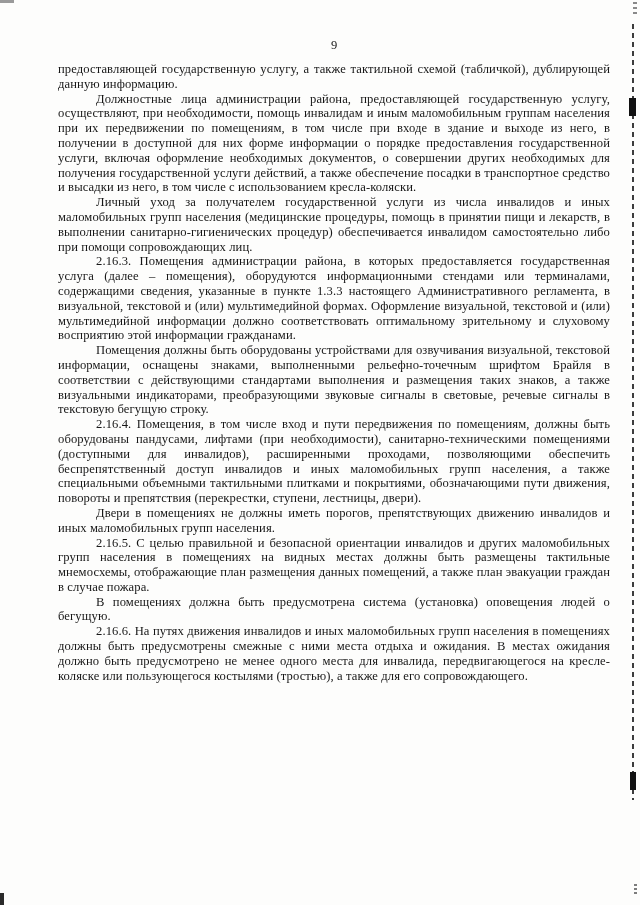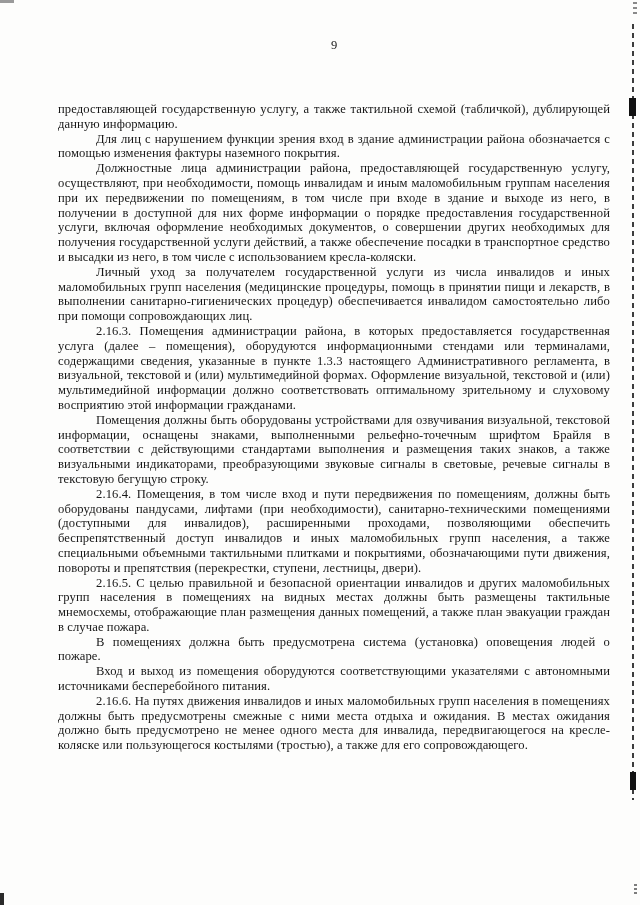--- a/index.html
+++ b/index.html
@@ -36,21 +36,20 @@
     line-height: 14.8px;
     letter-spacing: 0.1px;
   }
   .content p {
     margin: 0;
     padding: 0;
     text-indent: 38px;
   }
   .content p.no-indent {
     text-indent: 0;
-    margin-top: 40px;
   }
   
   .art {
     position: absolute;
   }
   .art-top-left {
     top: 0; left: 0; width: 14px; height: 3px;
     background: #9a9a9a;
   }
   .art-top-right {
@@ -80,29 +79,28 @@
 </style>
 </head>
 <body>
 
 <div class="page">
 
   <div class="page-number">9</div>
 
   <div class="content">
     <p class="no-indent">предоставляющей государственную услугу, а также тактильной схемой (табличкой), дублирующей данную информацию.</p>
-    <p>Для лиц с нарушением функции зрения вход в здание администрации района обозначается с помощью изменения фактуры наземного покрытия.</p>
     <p>Должностные лица администрации района, предоставляющей государственную услугу, осуществляют, при необходимости, помощь инвалидам и иным маломобильным группам населения при их передвижении по помещениям, в том числе при входе в здание и выходе из него, в получении в доступной для них форме информации о порядке предоставления государственной услуги, включая оформление необходимых документов, о совершении других необходимых для получения государственной услуги действий, а также обеспечение посадки в транспортное средство и высадки из него, в том числе с использованием кресла-коляски.</p>
     <p>Личный уход за получателем государственной услуги из числа инвалидов и иных маломобильных групп населения (медицинские процедуры, помощь в принятии пищи и лекарств, в выполнении санитарно-гигиенических процедур) обеспечивается инвалидом самостоятельно либо при помощи сопровождающих лиц.</p>
     <p>2.16.3. Помещения администрации района, в которых предоставляется государственная услуга (далее – помещения), оборудуются информационными стендами или терминалами, содержащими сведения, указанные в пункте 1.3.3 настоящего Административного регламента, в визуальной, текстовой и (или) мультимедийной формах. Оформление визуальной, текстовой и (или) мультимедийной информации должно соответствовать оптимальному зрительному и слуховому восприятию этой информации гражданами.</p>
     <p>Помещения должны быть оборудованы устройствами для озвучивания визуальной, текстовой информации, оснащены знаками, выполненными рельефно-точечным шрифтом Брайля в соответствии с действующими стандартами выполнения и размещения таких знаков, а также визуальными индикаторами, преобразующими звуковые сигналы в световые, речевые сигналы в текстовую бегущую строку.</p>
     <p>2.16.4. Помещения, в том числе вход и пути передвижения по помещениям, должны быть оборудованы пандусами, лифтами (при необходимости), санитарно-техническими помещениями (доступными для инвалидов), расширенными проходами, позволяющими обеспечить беспрепятственный доступ инвалидов и иных маломобильных групп населения, а также специальными объемными тактильными плитками и покрытиями, обозначающими пути движения, повороты и препятствия (перекрестки, ступени, лестницы, двери).</p>
+    <p>Двери в помещениях не должны иметь порогов, препятствующих движению инвалидов и иных маломобильных групп населения.</p>
     <p>2.16.5. С целью правильной и безопасной ориентации инвалидов и других маломобильных групп населения в помещениях на видных местах должны быть размещены тактильные мнемосхемы, отображающие план размещения данных помещений, а также план эвакуации граждан в случае пожара.</p>
-    <p>В помещениях должна быть предусмотрена система (установка) оповещения людей о пожаре.</p>
-    <p>Вход и выход из помещения оборудуются соответствующими указателями с автономными источниками бесперебойного питания.</p>
+    <p>В помещениях должна быть предусмотрена система (установка) оповещения людей о бегущую.</p>
     <p>2.16.6. На путях движения инвалидов и иных маломобильных групп населения в помещениях должны быть предусмотрены смежные с ними места отдыха и ожидания. В местах ожидания должно быть предусмотрено не менее одного места для инвалида, передвигающегося на кресле-коляске или пользующегося костылями (тростью), а также для его сопровождающего.</p>
   </div>
 
   <div class="art art-top-left"></div>
   <div class="art art-top-right"></div>
   <div class="art art-right-line"></div>
   <div class="art art-right-blob-upper"></div>
   <div class="art art-right-blob-lower"></div>
   <div class="art art-bottom-left"></div>
   <div class="art art-bottom-right"></div>

